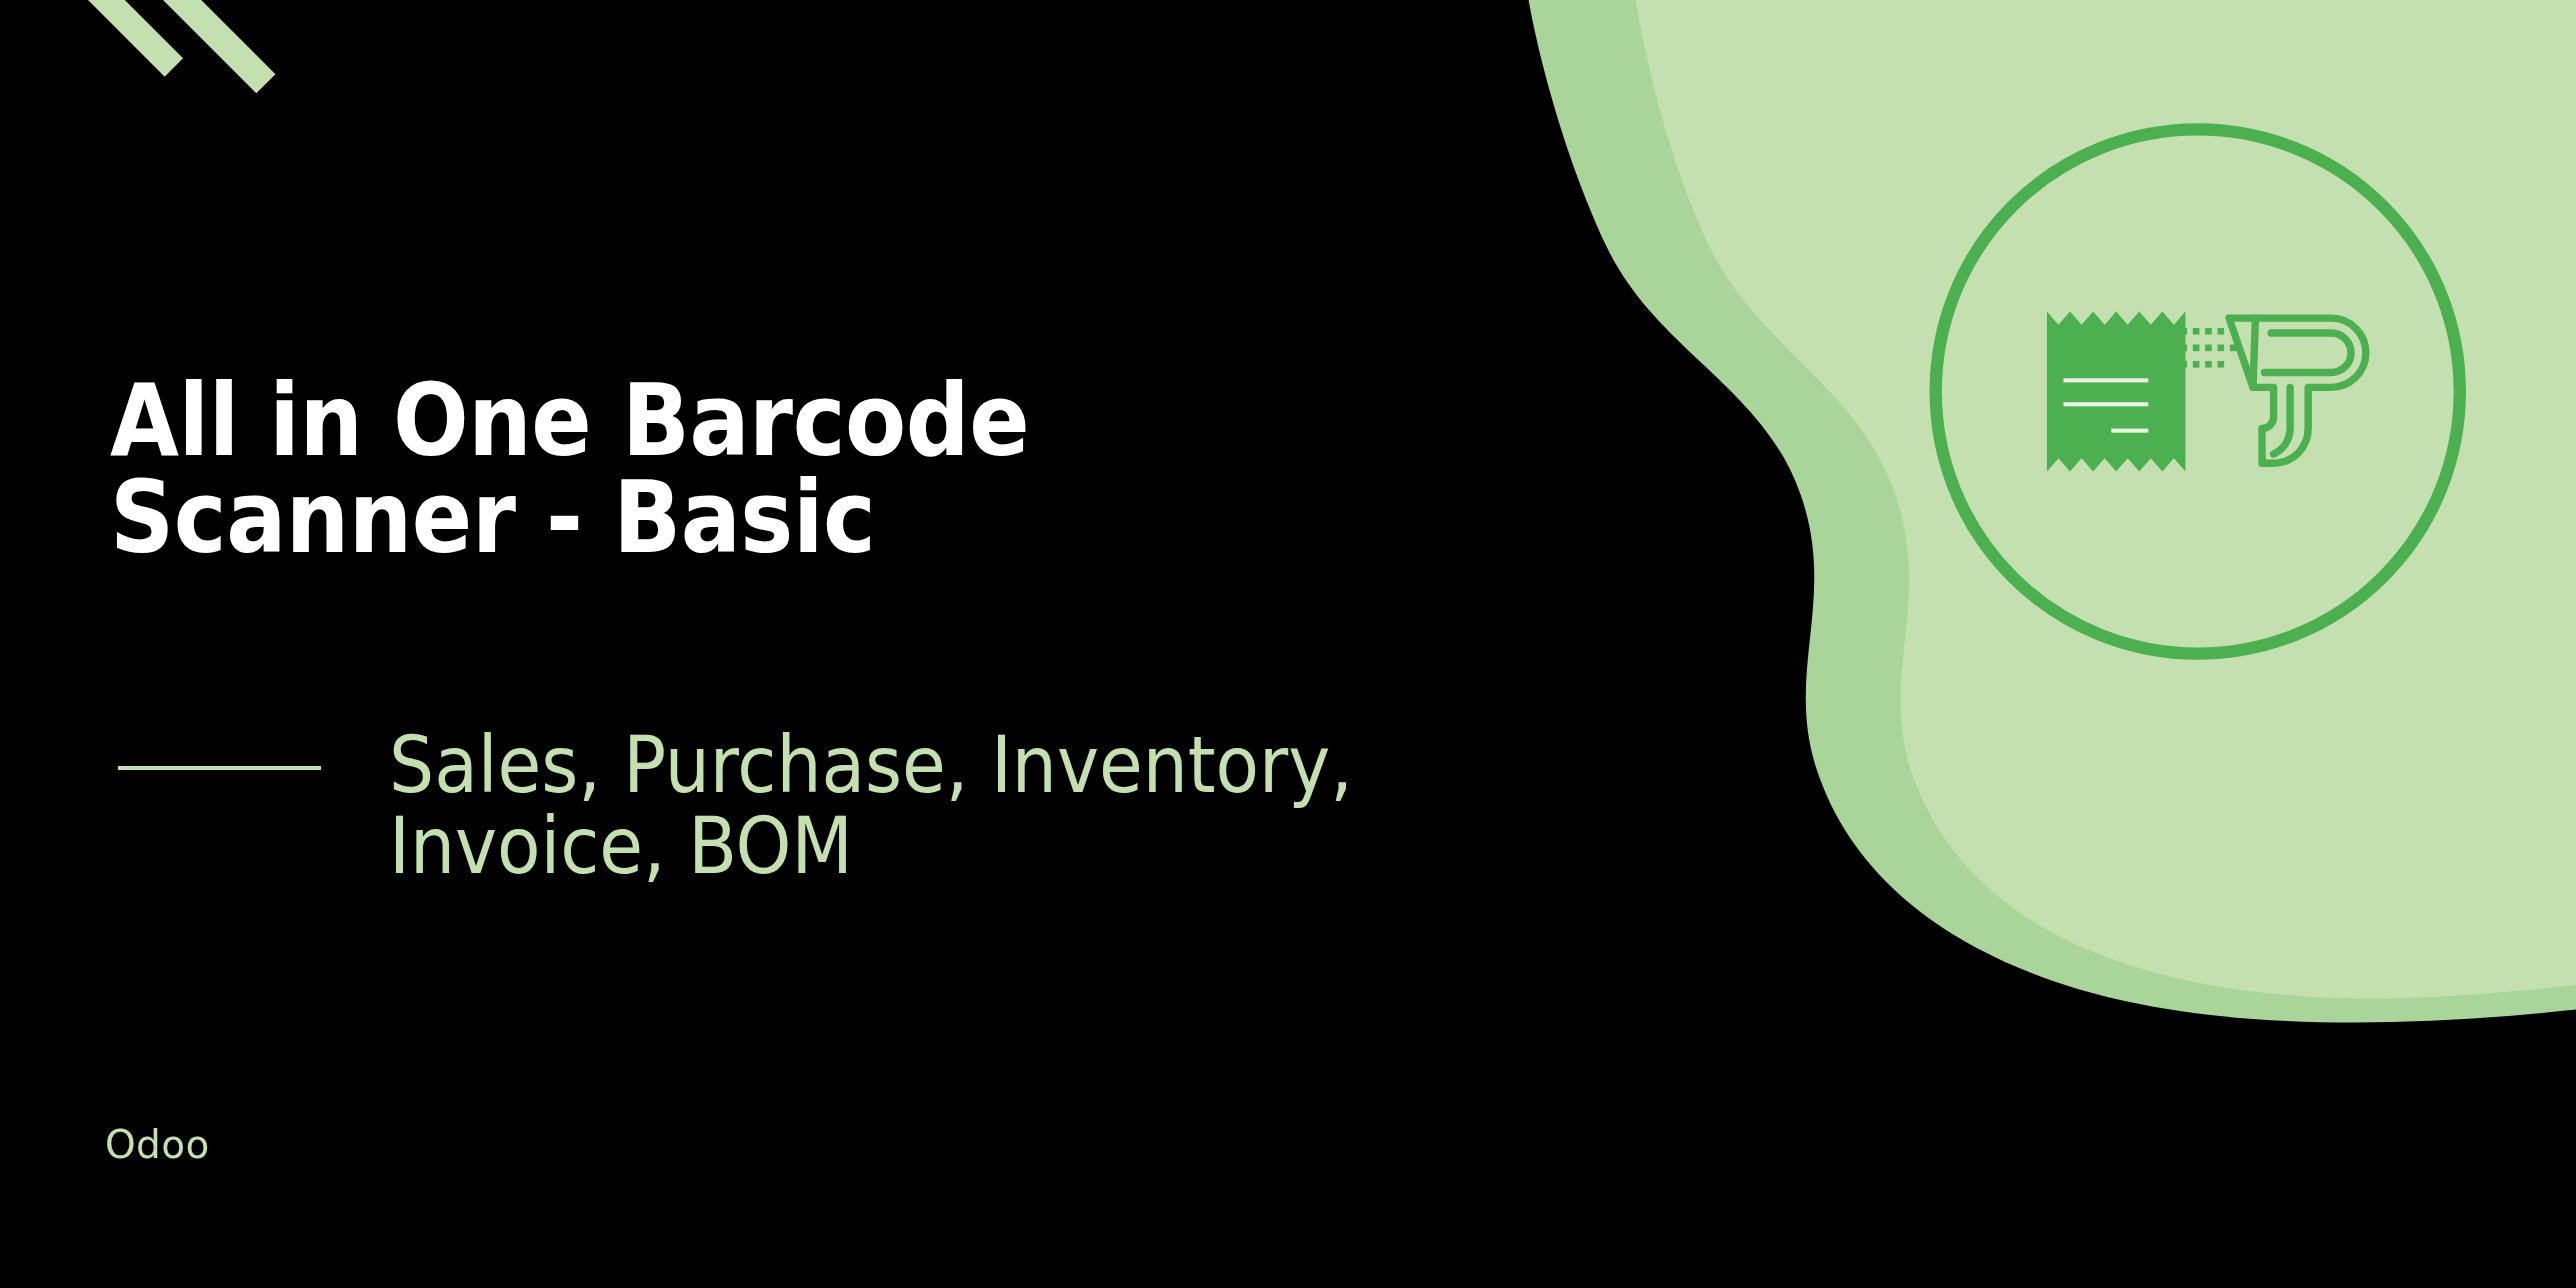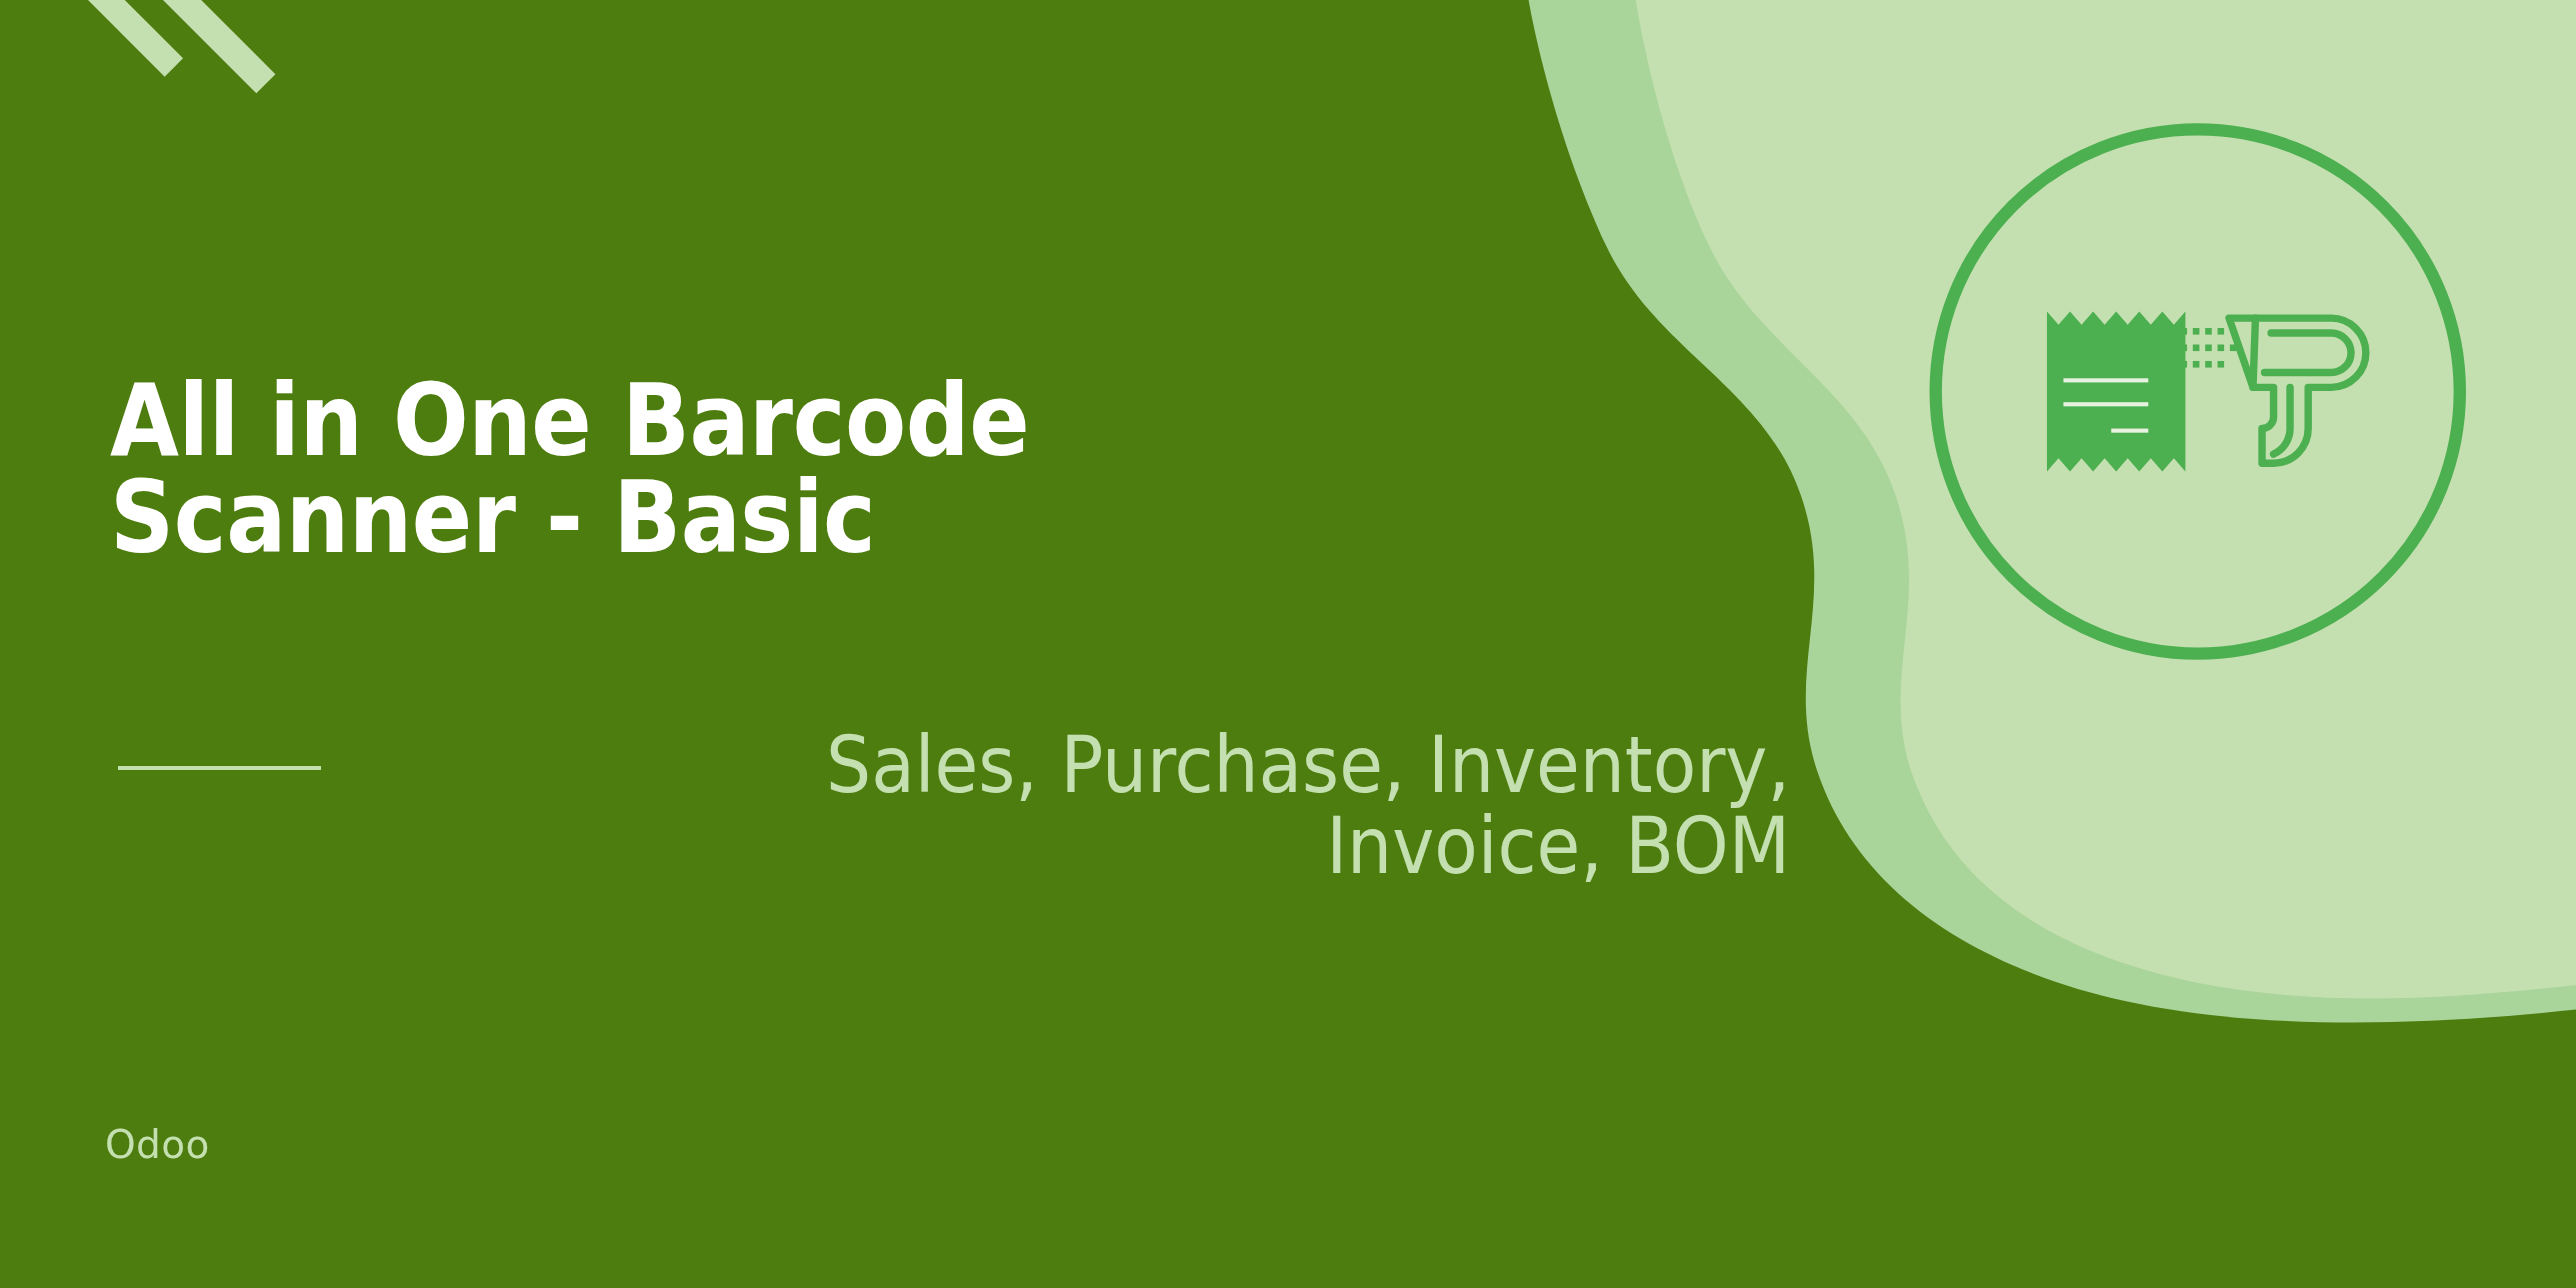--- a/index.html
+++ b/index.html
@@ -1,21 +1,21 @@
 <!DOCTYPE html>
 <html style="font-size:13px"><head>
 <meta charset="utf-8">
 <style>
   html,body{margin:0;padding:0;}
   body{
     width:2576px;height:1289px;overflow:hidden;
     font-family:"DejaVu Sans Condensed","Liberation Sans",sans-serif;
     background:#4CAF50;
   }
-  #stage{position:relative;width:2576px;height:1289px;overflow:hidden;background:#4d7c0f;}
+  #stage{position:relative;width:2576px;height:1289px;overflow:hidden;background:#000000;}
 
   .layer{position:absolute;top:0;left:0;width:2576px;height:1289px;}
 
   
   .stripe{position:absolute;background:#C5E0B0;transform-origin:0 0;}
   #stripe-a{left:48px;  top:-40px; width:26px; height:165px; transform:rotate(-45deg);}
   #stripe-b{left:122px; top:-41px; width:27px; height:190px; transform:rotate(-45deg);}
 
   
   #title{
@@ -33,21 +33,20 @@
     background:#C5E0B0;
   }
   #subtitle{
     position:absolute;left:389px;top:725px;width:1401px;
     color:#C5E0B0;
     font-family:"DejaVu Sans Condensed","Liberation Sans",sans-serif;
     font-weight:400;
     font-size:79px;
     line-height:1.02;
     white-space:pre-line;
-    text-align:right;
   }
   #brand{
     position:absolute;left:105px;top:1122px;
     color:#C5E0B0;
     font-family:"DejaVu Sans","Liberation Sans",sans-serif;
     font-weight:400;
     font-size:39px;
     letter-spacing:0.4px;
   }
 </style>

